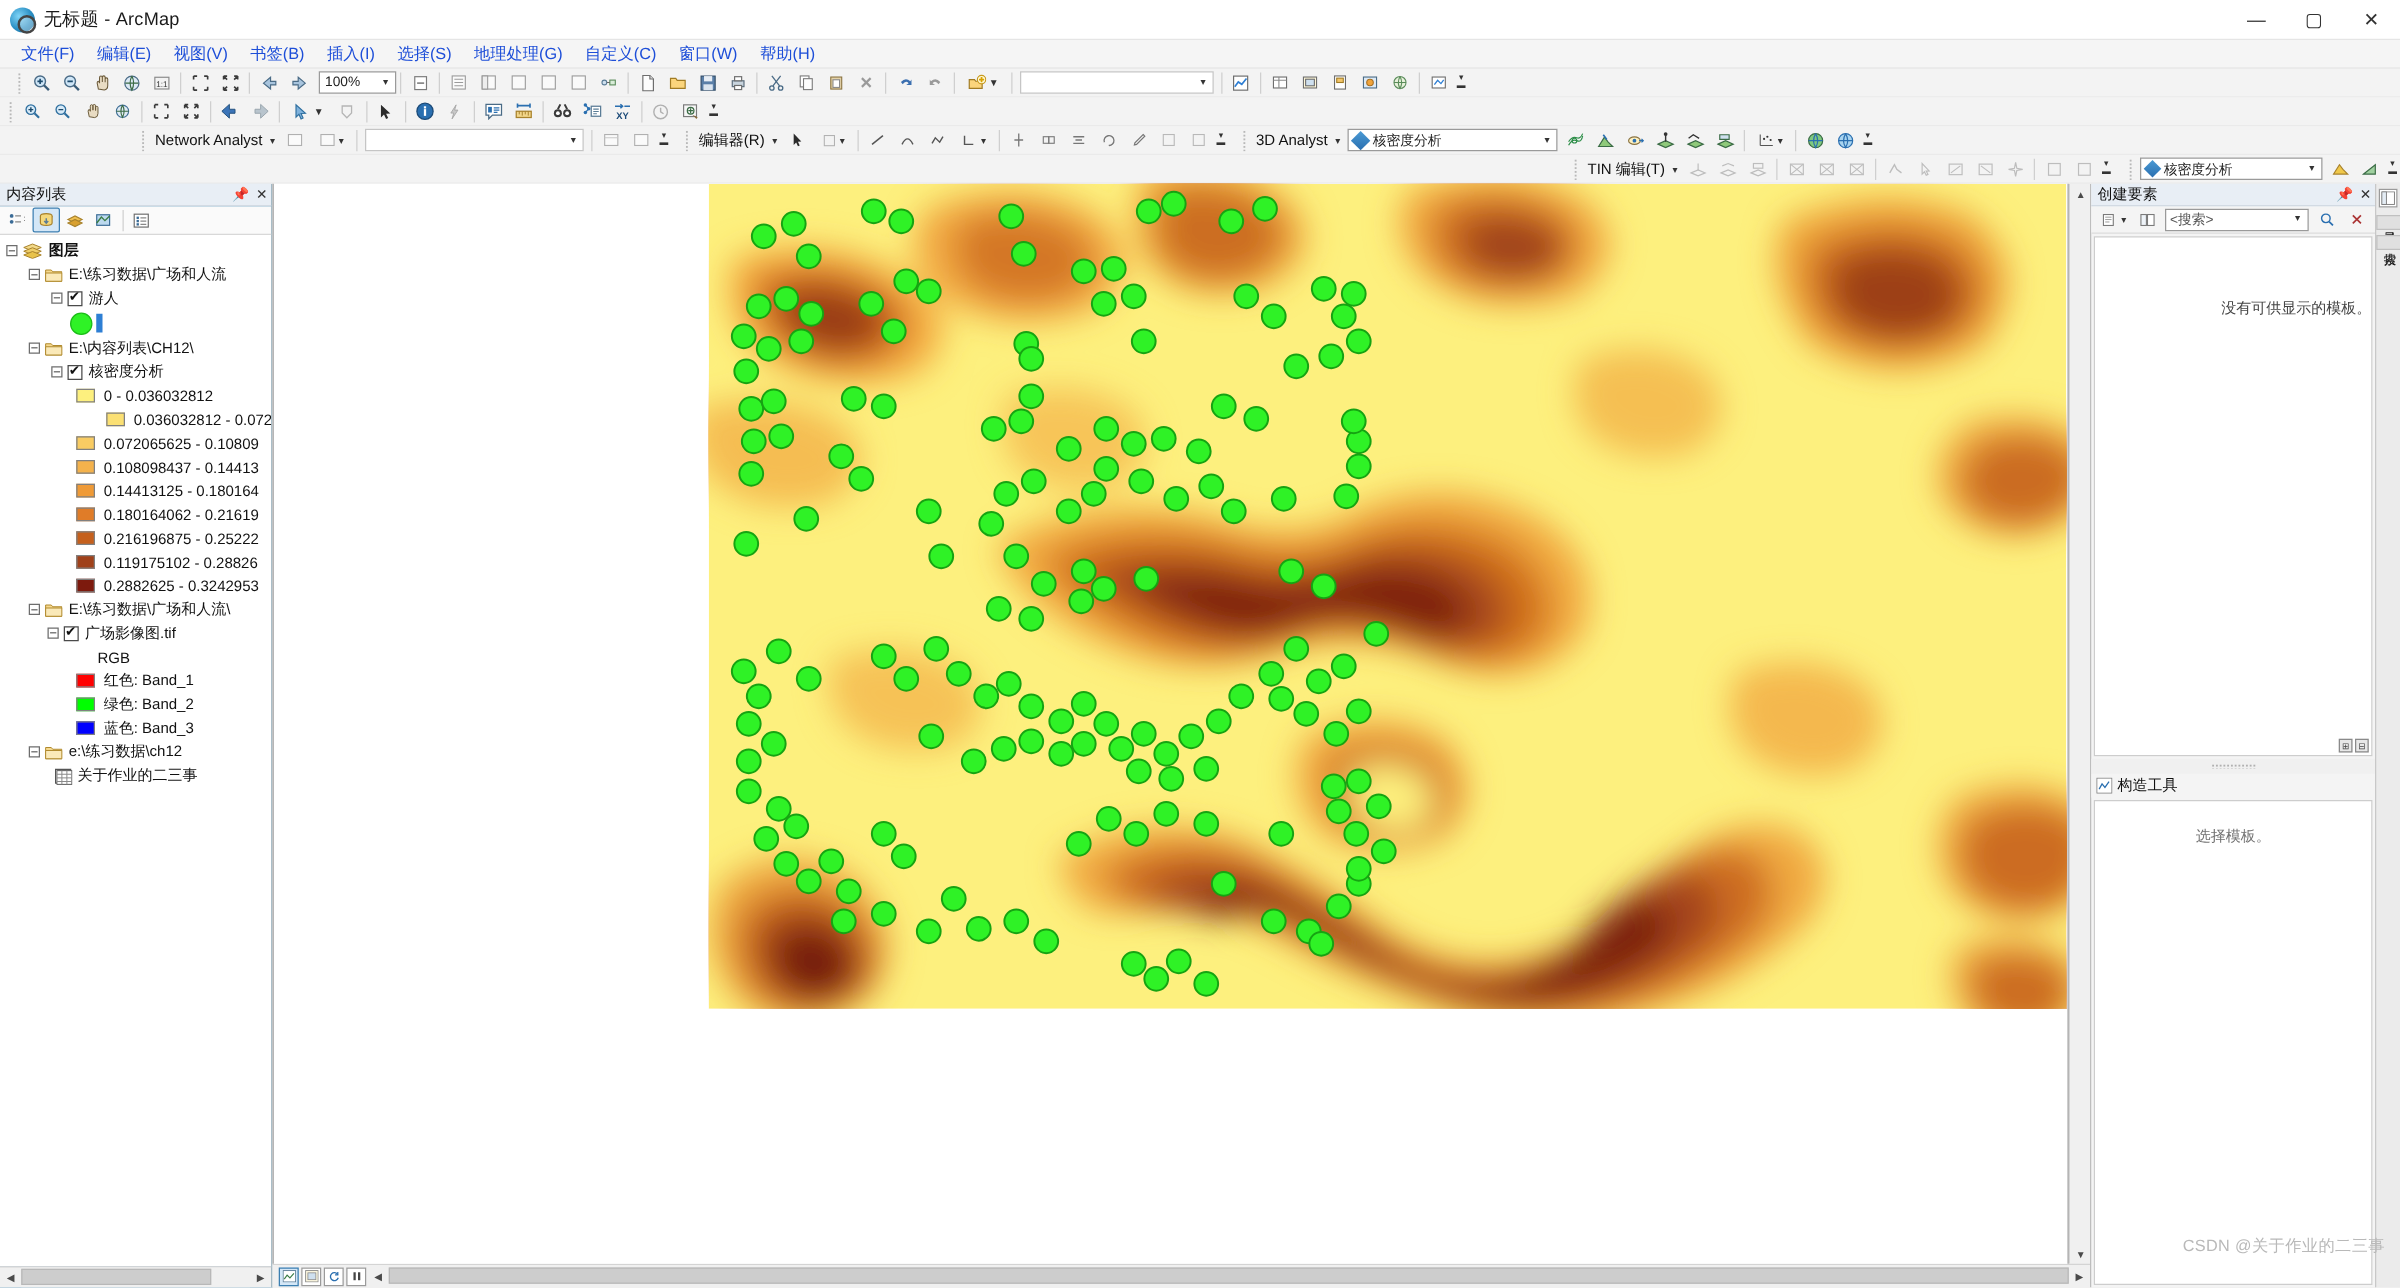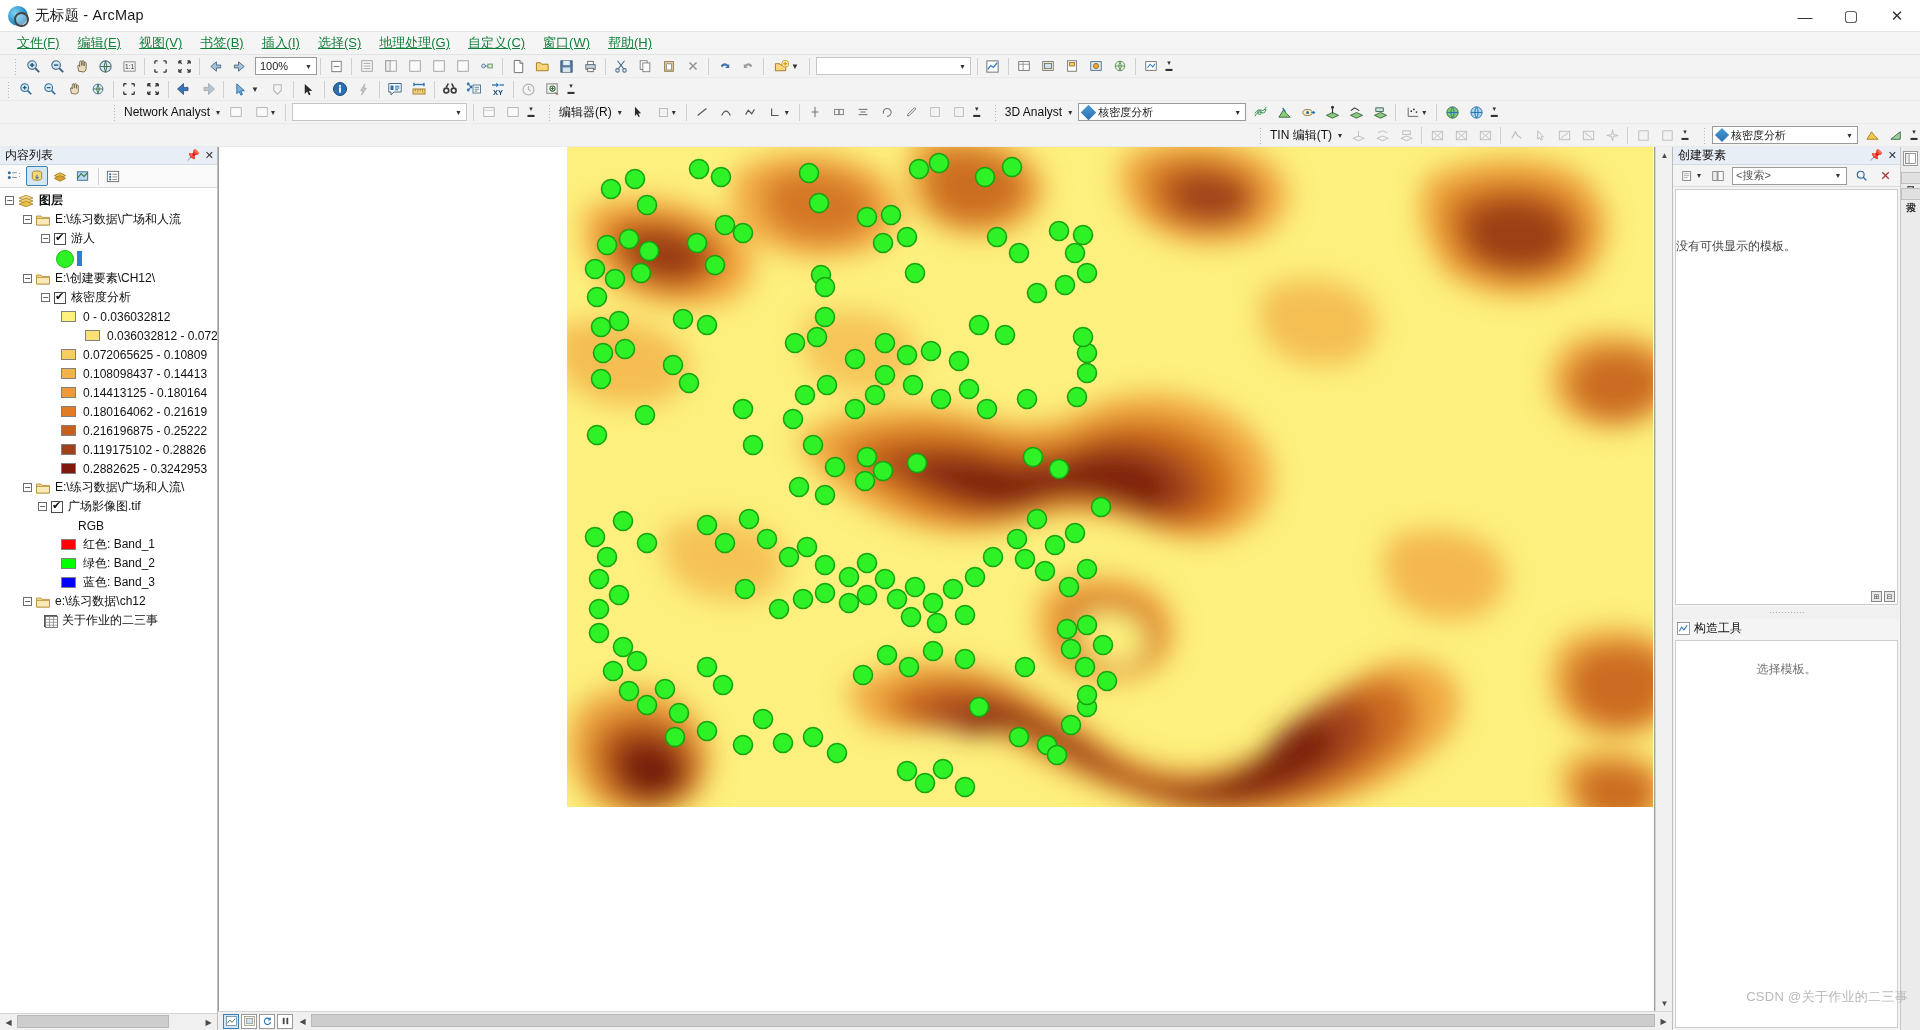--- a/index.html
+++ b/index.html
@@ -46,21 +46,21 @@
 
   
   .menubar {
     height: 23px; min-height: 23px;
     background: #f5f5f5;
     display: flex; align-items: center;
     padding-left: 8px;
     border-bottom: 1px solid #e2e2e2;
   }
   .menu-item {
-    padding: 3px 9px; font-size: 13px; color: #15803d; cursor: default; line-height: 16px; text-decoration: underline;
+    padding: 3px 9px; font-size: 13px; color: #1d4ed8; cursor: default; line-height: 16px;
   }
 
   
   .toolbar-row {
     min-height: 23px; background: #f3f3f3;
     display: flex; align-items: center;
     border-bottom: 1px solid #eaeaea;
     position: relative;
   }
   .grip {
@@ -222,21 +222,21 @@
     height: 22px; display: flex; align-items: center; padding: 0 3px;
     background: #f4f4f4; border-bottom: 1px solid #dcdcdc;
   }
   .search-box {
     flex: 1; height: 18px; border: 1px solid #9a9a9a; background: #fff;
     display: flex; align-items: center; padding-left: 3px;
     font-size: 11px; color: #555; position: relative; margin: 0 2px;
   }
   .rp-body {
     flex: 1; background: #fff; display: flex; align-items: flex-start;
-    justify-content: flex-start; padding-top: 48px; border: 1px solid #cdcdcd;
+    justify-content: flex-end; padding-top: 48px; border: 1px solid #cdcdcd;
     margin: 2px; font-size: 12px; color: #444; position: relative;
   }
   .rp-splitter {
     height: 12px; background: #f0f0f0; display: flex; align-items: center;
     justify-content: center; position: relative;
   }
   .rp-splitter .handle {
     width: 36px; height: 4px;
     background-image: radial-gradient(#b0b0b0 40%, transparent 41%);
     background-size: 3px 3px;
@@ -1139,21 +1139,21 @@
         </div>
 
         <div class="tree-row" style="padding-left:23px">
           <span class="expander">−</span>
           <span class="folder-ico">
             <svg width="14" height="12" viewBox="0 0 14 12">
                 <path d="M.5 2 H5 L6.2 3.4 H13.5 V11 H.5 Z" fill="#f6d98e" stroke="#b08a2e" stroke-width=".8"></path>
                 <path d="M.5 4.4 H13.5 V11 H.5 Z" fill="#fae9b8" stroke="#b08a2e" stroke-width=".8"></path>
               </svg>
           </span>
-          <span>E:\创建要素\CH12\</span>
+          <span>E:\内容列表\CH12\</span>
         </div>
         <div class="tree-row" style="padding-left:41px">
           <span class="expander">−</span>
           <span class="chk"></span>
           <span>核密度分析</span>
         </div>
 
         <div class="tree-row" style="padding-left:61px">
           <span class="swatch" style="background:#fdf07e"></span>
           <span>0 - 0.036032812</span>

